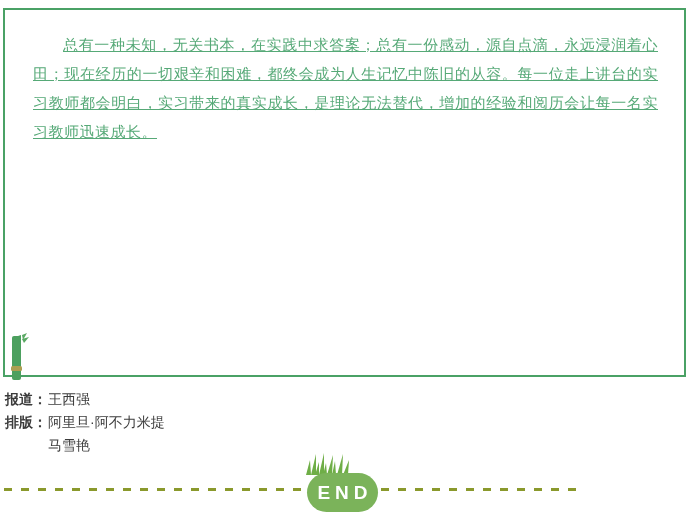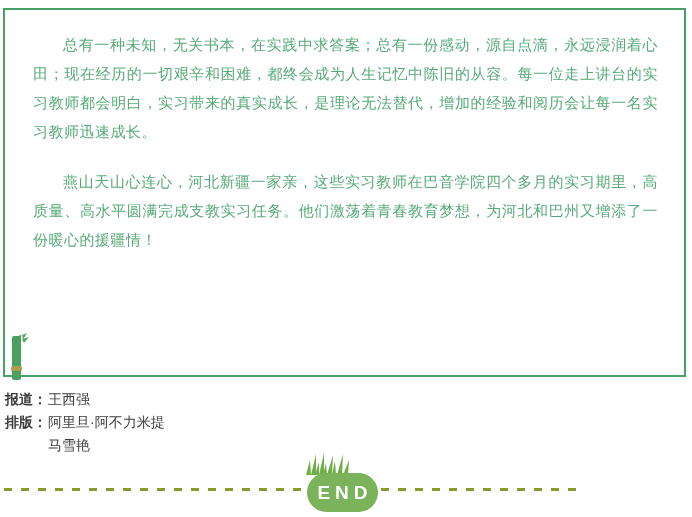--- a/index.html
+++ b/index.html
@@ -25,20 +25,21 @@
     padding: 20px 26px 10px 28px;
     color: #56a977;
     font-size: 15px;
     line-height: 29px;
     letter-spacing: 0.5px;
     text-align: justify;
   }
   .article-box p {
     text-indent: 2em;
     margin-bottom: 21px;
+    text-decoration: underline;
   }
   .article-box p:last-of-type { margin-bottom: 0; }
 
   
   .bamboo {
     position: absolute;
     left: 8px;
     top: 333px;
     width: 22px;
     height: 48px;
@@ -105,21 +106,20 @@
     padding-left: 5px; 
   }
 </style>
 </head>
 <body>
 
 <div class="canvas">
 
   <div class="article-box">
     <p>总有一种未知，无关书本，在实践中求答案；总有一份感动，源自点滴，永远浸润着心田；现在经历的一切艰辛和困难，都终会成为人生记忆中陈旧的从容。每一位走上讲台的实习教师都会明白，实习带来的真实成长，是理论无法替代，增加的经验和阅历会让每一名实习教师迅速成长。</p>
-    <p>燕山天山心连心，河北新疆一家亲，这些实习教师在巴音学院四个多月的实习期里，高质量、高水平圆满完成支教实习任务。他们激荡着青春教育梦想，为河北和巴州又增添了一份暖心的援疆情！</p>
   </div>
 
   <svg class="bamboo" viewBox="0 0 22 48" xmlns="http://www.w3.org/2000/svg">
     <rect x="4" y="3" width="9" height="44" rx="2" fill="#4ca05f"></rect>
     <path d="M4,5 L13,2 L13,8 L4,9 Z" fill="#4ca05f"></path>
     <path d="M14,2 L19,0 L15,7 Z" fill="#5aa963"></path>
     <path d="M14,6 L21,4 L16,10 Z" fill="#5aa963"></path>
     <rect x="3" y="33" width="11" height="5" rx="1.5" fill="#ac9f52"></rect>
   </svg>
 

